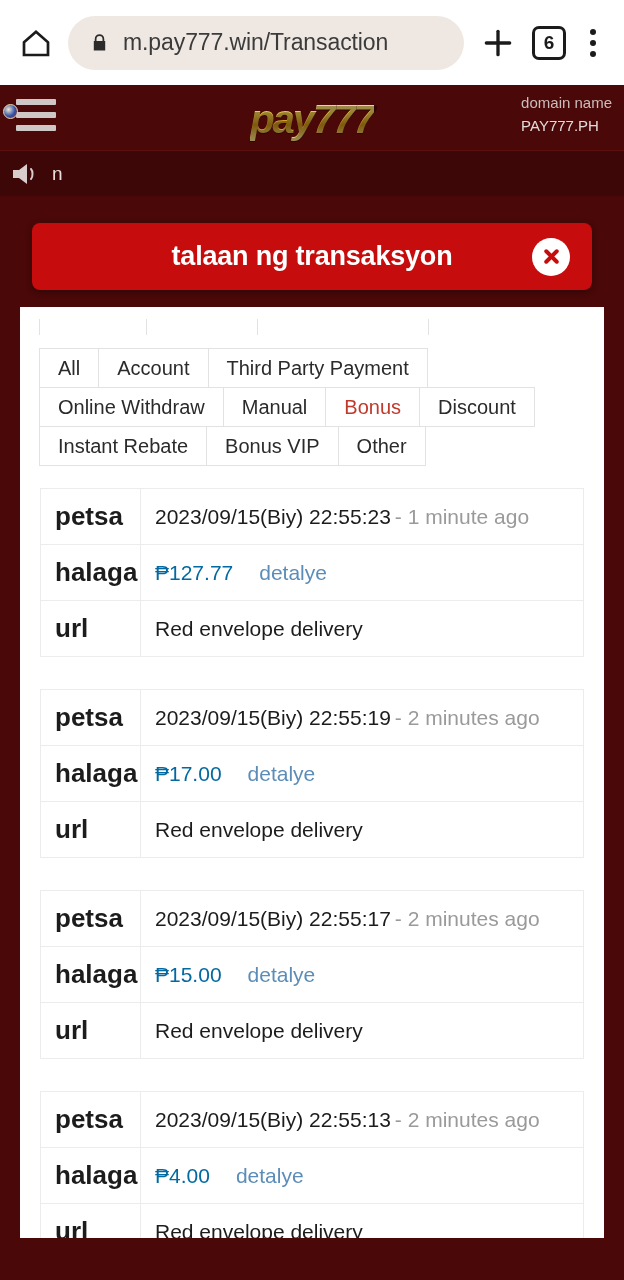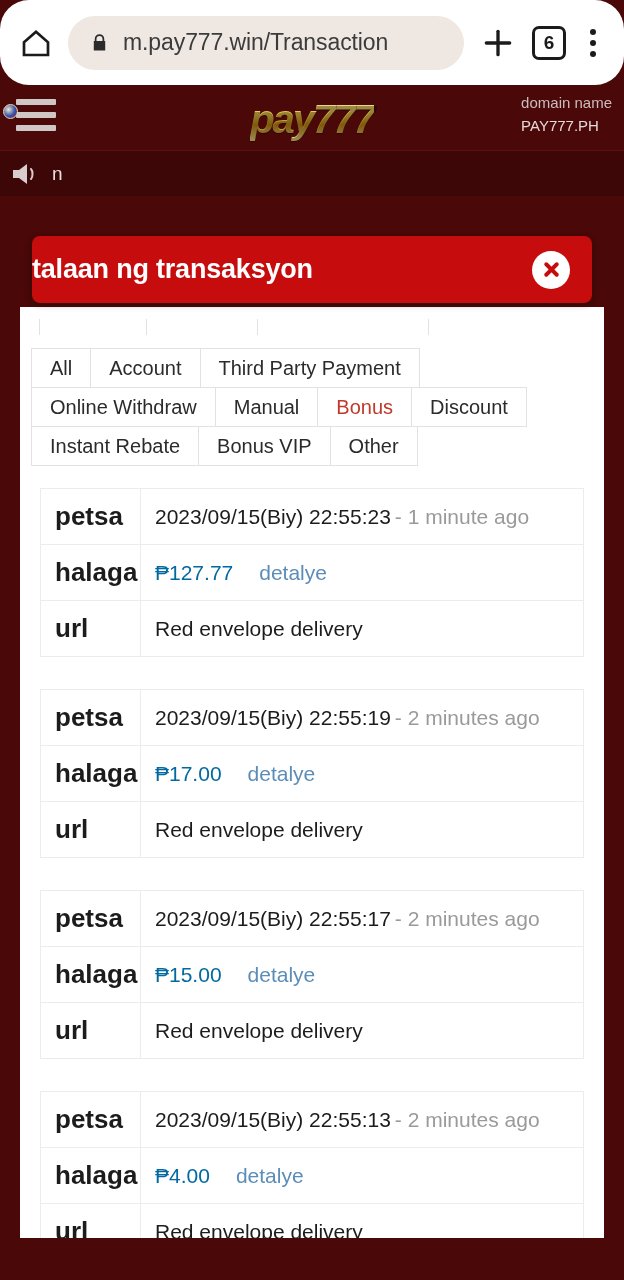--- a/index.html
+++ b/index.html
@@ -10,21 +10,20 @@
     overflow: hidden;
   }
 
   
   .browser-bar {
     height: 85px; width: 624px;
     background: #ffffff;
     display: flex; align-items: center;
     padding: 0 18px;
     gap: 14px;
-    border-radius: 29px;
   }
   .home-icon { width: 36px; height: 36px; flex: 0 0 auto; }
   .omnibox {
     flex: 1 1 auto;
     height: 54px;
     background: #efe8e2;
     border-radius: 27px;
     display: flex; align-items: center;
     padding: 0 22px;
     gap: 14px;
@@ -105,25 +104,25 @@
     overflow: hidden;
   }
   .speaker-icon { width: 34px; height: 26px; flex: 0 0 auto; }
   .marquee-text {
     flex: 1 1 auto; margin-left: 8px;
     font-size: 19px; color: #e8dede; white-space: nowrap; overflow: hidden;
   }
 
   
   .toast {
-    position: absolute; left: 32px; top: 151px;
+    position: absolute; left: 32px; top: 138px;
     width: 560px; height: 67px;
     background: #c60c0c;
     border-radius: 8px;
-    display: flex; align-items: center; 
+    display: flex; align-items: center; justify-content: center;
     box-shadow: 0 2px 6px rgba(0,0,0,.35);
     z-index: 30;
   }
   .toast-title {
     font-size: 27px; font-weight: bold; color: #ffffff;
     letter-spacing: -0.2px;
   }
   .toast-close {
     position: absolute; right: 22px; top: 50%; transform: translateY(-50%);
     width: 38px; height: 38px; border-radius: 50%;
@@ -142,21 +141,21 @@
   .tabrow-clipped {
     display: flex; flex-wrap: wrap;
     padding: 0 20px;
     height: 16px; overflow: hidden;
     margin-top: 12px;
   }
   .tabrow-clipped .tab { height: 44px; }
 
   .tabs {
     display: flex; flex-wrap: wrap;
-    padding: 14px 20px 0 12px;
+    padding: 14px 20px 0 20px;
   }
   .tab {
     background: #ffffff;
     border: 1px solid #e2e2e2;
     padding: 0 18px;
     height: 40px;
     display: flex; align-items: center;
     font-size: 20px; color: #2b2b2b;
     margin: -1px 0 0 -1px;
     white-space: nowrap;

